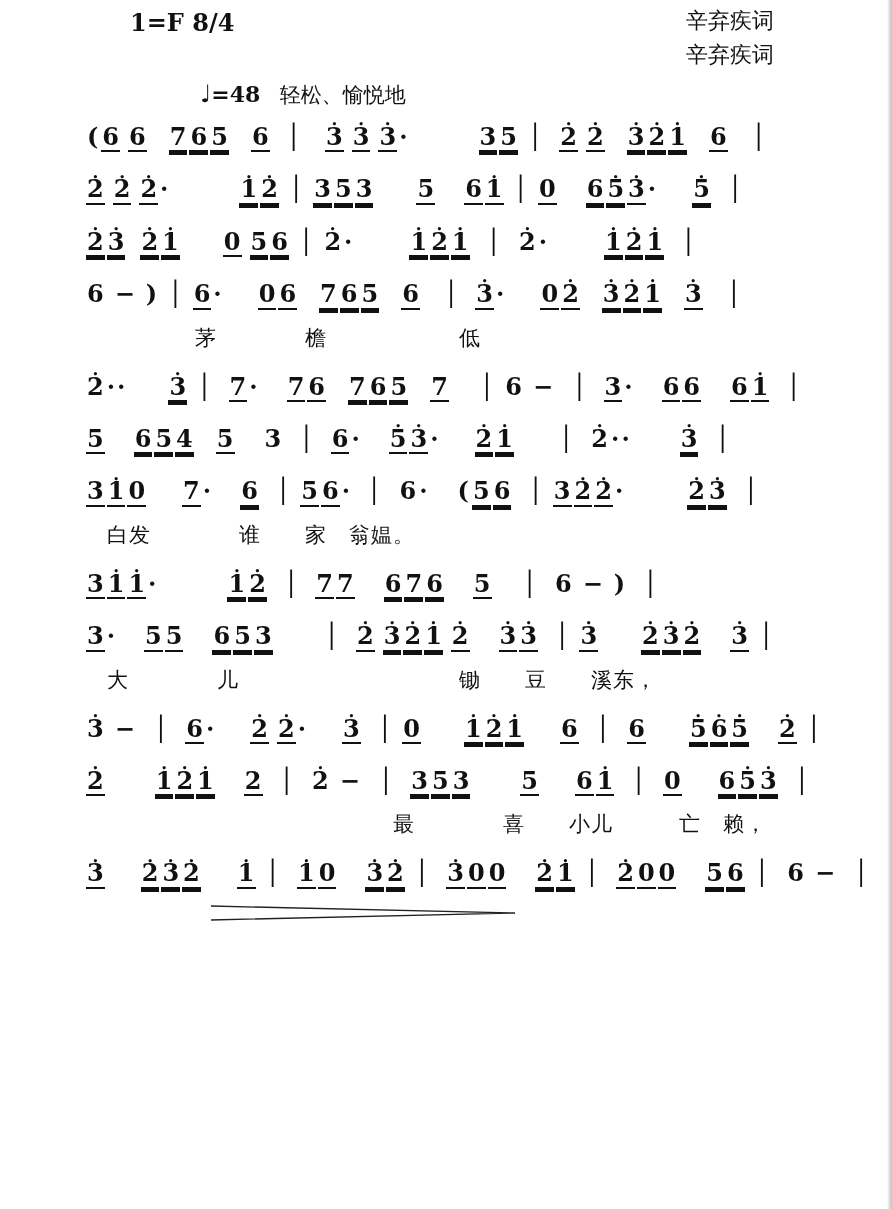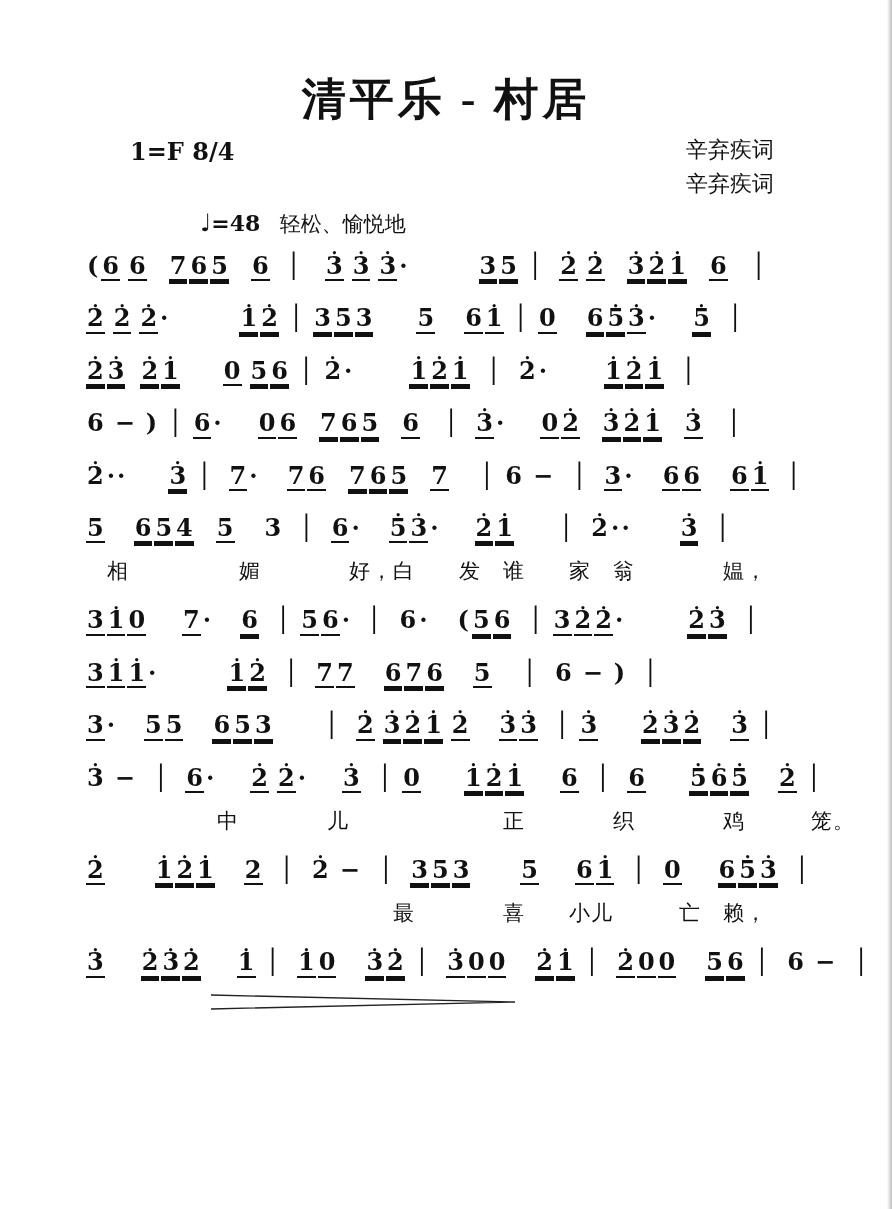--- a/index.html
+++ b/index.html
@@ -77,47 +77,47 @@
     margin:0 0 10px 0;
     min-height:30px;
     white-space:pre;
   }
   .hairpin { margin:2px 0 0 120px; height:20px; }
 </style>
 </head>
 <body>
 
 <div class="page">
-  <h1 class="title">清平乐 - 村居</h1>
 
   <div class="meta">
     <div class="key-sig">1=F 8/4</div>
     <div class="credits">
       <div>辛弃疾词</div>
       <div>辛弃疾词</div>
     </div>
     <div class="tempo-line">
       <span class="note-glyph">♩</span><span class="tempo-val">=48</span>
       <span class="expr">轻松、愉悦地</span>
     </div>
   </div>
 
   <div id="score">
       <div class="music-row"><span class="tk">(</span><span class="tk u1">6</span><span class="tk u1" style="margin-left: 7px;">6</span><span class="tk u2" style="margin-left: 21px;">7</span><span class="tk u2">6</span><span class="tk u2">5</span><span class="tk u1" style="margin-left: 21px;">6</span><span class="tk bar" style="margin-left: 14px;">│</span><span class="tk hi u1" style="margin-left: 21px;">3</span><span class="tk hi u1" style="margin-left: 7px;">3</span><span class="tk hi u1" style="margin-left: 7px;">3</span><span class="tk ad">·</span><span class="tk u2" style="margin-left: 70px;">3</span><span class="tk u2">5</span><span class="tk bar" style="margin-left: 7px;">│</span><span class="tk hi u1" style="margin-left: 14px;">2</span><span class="tk hi u1" style="margin-left: 7px;">2</span><span class="tk hi u2" style="margin-left: 21px;">3</span><span class="tk hi u2">2</span><span class="tk hi u2">1</span><span class="tk u1" style="margin-left: 21px;">6</span><span class="tk bar" style="margin-left: 21px;">│</span></div>
       <div class="music-row"><span class="tk hi u1">2</span><span class="tk hi u1" style="margin-left: 7px;">2</span><span class="tk hi u1" style="margin-left: 7px;">2</span><span class="tk ad">·</span><span class="tk hi u2" style="margin-left: 70px;">1</span><span class="tk hi u2">2</span><span class="tk bar" style="margin-left: 7px;">│</span><span class="tk u2" style="margin-left: 7px;">3</span><span class="tk u2">5</span><span class="tk u2">3</span><span class="tk u1" style="margin-left: 42px;">5</span><span class="tk u1" style="margin-left: 28px;">6</span><span class="tk hi u1">1</span><span class="tk bar" style="margin-left: 7px;">│</span><span class="tk u1" style="margin-left: 7px;">0</span><span class="tk u2" style="margin-left: 28px;">6</span><span class="tk hi u2">5</span><span class="tk hi u1">3</span><span class="tk ad">·</span><span class="tk hi u2" style="margin-left: 35px;">5</span><span class="tk bar" style="margin-left: 14px;">│</span></div>
       <div class="music-row"><span class="tk hi u2">2</span><span class="tk hi u2">3</span><span class="tk hi u2" style="margin-left: 14px;">2</span><span class="tk hi u2">1</span><span class="tk u1" style="margin-left: 42px;">0</span><span class="tk u2" style="margin-left: 7px;">5</span><span class="tk u2">6</span><span class="tk bar" style="margin-left: 7px;">│</span><span class="tk hi" style="margin-left: 7px;">2</span><span class="tk ad">·</span><span class="tk hi u2" style="margin-left: 56px;">1</span><span class="tk hi u2">2</span><span class="tk hi u2">1</span><span class="tk bar" style="margin-left: 14px;">│</span><span class="tk hi" style="margin-left: 14px;">2</span><span class="tk ad">·</span><span class="tk hi u2" style="margin-left: 56px;">1</span><span class="tk hi u2">2</span><span class="tk hi u2">1</span><span class="tk bar" style="margin-left: 14px;">│</span></div>
       <div class="music-row"><span class="tk">6</span><span class="tk dash" style="margin-left: 7px;">−</span><span class="tk" style="margin-left: 7px;">)</span><span class="tk bar" style="margin-left: 7px;">│</span><span class="tk u1" style="margin-left: 7px;">6</span><span class="tk ad">·</span><span class="tk u1" style="margin-left: 35px;">0</span><span class="tk u1">6</span><span class="tk u2" style="margin-left: 21px;">7</span><span class="tk u2">6</span><span class="tk u2">5</span><span class="tk u1" style="margin-left: 21px;">6</span><span class="tk bar" style="margin-left: 21px;">│</span><span class="tk hi u1" style="margin-left: 14px;">3</span><span class="tk ad">·</span><span class="tk u1" style="margin-left: 35px;">0</span><span class="tk hi u1">2</span><span class="tk hi u2" style="margin-left: 21px;">3</span><span class="tk hi u2">2</span><span class="tk hi u2">1</span><span class="tk hi u1" style="margin-left: 21px;">3</span><span class="tk bar" style="margin-left: 21px;">│</span></div>
+      <div class="lyrics-row"><span>　　　　　茅　　　　檐　　　　　　低</span></div>
       <div class="music-row"><span class="tk hi">2</span><span class="tk ad">·</span><span class="tk ad">·</span><span class="tk hi u2" style="margin-left: 42px;">3</span><span class="tk bar" style="margin-left: 7px;">│</span><span class="tk u1" style="margin-left: 14px;">7</span><span class="tk ad">·</span><span class="tk u1" style="margin-left: 28px;">7</span><span class="tk u1">6</span><span class="tk u2" style="margin-left: 21px;">7</span><span class="tk u2">6</span><span class="tk u2">5</span><span class="tk u1" style="margin-left: 21px;">7</span><span class="tk bar" style="margin-left: 28px;">│</span><span class="tk" style="margin-left: 7px;">6</span><span class="tk dash" style="margin-left: 7px;">−</span><span class="tk bar" style="margin-left: 14px;">│</span><span class="tk u1" style="margin-left: 14px;">3</span><span class="tk ad">·</span><span class="tk u1" style="margin-left: 28px;">6</span><span class="tk u1">6</span><span class="tk u1" style="margin-left: 28px;">6</span><span class="tk hi u1">1</span><span class="tk bar" style="margin-left: 14px;">│</span></div>
       <div class="music-row"><span class="tk u1">5</span><span class="tk u2" style="margin-left: 28px;">6</span><span class="tk u2">5</span><span class="tk u2">4</span><span class="tk u1" style="margin-left: 21px;">5</span><span class="tk" style="margin-left: 28px;">3</span><span class="tk bar" style="margin-left: 14px;">│</span><span class="tk u1" style="margin-left: 14px;">6</span><span class="tk ad">·</span><span class="tk hi u1" style="margin-left: 28px;">5</span><span class="tk hi u1">3</span><span class="tk ad">·</span><span class="tk hi u2" style="margin-left: 35px;">2</span><span class="tk hi u2">1</span><span class="tk bar" style="margin-left: 42px;">│</span><span class="tk hi" style="margin-left: 14px;">2</span><span class="tk ad">·</span><span class="tk ad">·</span><span class="tk hi u2" style="margin-left: 49px;">3</span><span class="tk bar" style="margin-left: 14px;">│</span></div>
-      <div class="lyrics-row"><span>　相　　　　　媚　　　　好，白　　发　谁　　家　翁　　　　媪，</span></div>
       <div class="music-row"><span class="tk u1">3</span><span class="tk hi u1">1</span><span class="tk u1">0</span><span class="tk u1" style="margin-left: 35px;">7</span><span class="tk ad">·</span><span class="tk u2" style="margin-left: 28px;">6</span><span class="tk bar" style="margin-left: 14px;">│</span><span class="tk u1" style="margin-left: 7px;">5</span><span class="tk u1">6</span><span class="tk ad">·</span><span class="tk bar" style="margin-left: 14px;">│</span><span class="tk" style="margin-left: 14px;">6</span><span class="tk ad">·</span><span class="tk" style="margin-left: 28px;">(</span><span class="tk u2">5</span><span class="tk u2">6</span><span class="tk bar" style="margin-left: 14px;">│</span><span class="tk u1" style="margin-left: 7px;">3</span><span class="tk hi u1">2</span><span class="tk hi u1">2</span><span class="tk ad">·</span><span class="tk hi u2" style="margin-left: 63px;">2</span><span class="tk hi u2">3</span><span class="tk bar" style="margin-left: 14px;">│</span></div>
+      <div class="lyrics-row"><span>　白发　　　　谁　　家　翁媪。</span></div>
       <div class="music-row"><span class="tk u1">3</span><span class="tk hi u1">1</span><span class="tk hi u1">1</span><span class="tk ad">·</span><span class="tk hi u2" style="margin-left: 70px;">1</span><span class="tk hi u2">2</span><span class="tk bar" style="margin-left: 14px;">│</span><span class="tk u1" style="margin-left: 14px;">7</span><span class="tk u1">7</span><span class="tk u2" style="margin-left: 28px;">6</span><span class="tk u2">7</span><span class="tk u2">6</span><span class="tk u1" style="margin-left: 28px;">5</span><span class="tk bar" style="margin-left: 28px;">│</span><span class="tk" style="margin-left: 14px;">6</span><span class="tk dash" style="margin-left: 7px;">−</span><span class="tk" style="margin-left: 7px;">)</span><span class="tk bar" style="margin-left: 14px;">│</span></div>
       <div class="music-row"><span class="tk u1">3</span><span class="tk ad">·</span><span class="tk u1" style="margin-left: 28px;">5</span><span class="tk u1">5</span><span class="tk u2" style="margin-left: 28px;">6</span><span class="tk u2">5</span><span class="tk u2">3</span><span class="tk bar" style="margin-left: 49px;">│</span><span class="tk hi u1" style="margin-left: 14px;">2</span><span class="tk hi u2" style="margin-left: 7px;">3</span><span class="tk hi u2">2</span><span class="tk hi u2">1</span><span class="tk hi u1" style="margin-left: 7px;">2</span><span class="tk hi u1" style="margin-left: 28px;">3</span><span class="tk hi u1">3</span><span class="tk bar" style="margin-left: 14px;">│</span><span class="tk hi u1" style="margin-left: 7px;">3</span><span class="tk hi u2" style="margin-left: 42px;">2</span><span class="tk hi u2">3</span><span class="tk hi u2">2</span><span class="tk hi u1" style="margin-left: 28px;">3</span><span class="tk bar" style="margin-left: 7px;">│</span></div>
+      <div class="lyrics-row"><span>　大　　　　儿　　　　　　　　　　锄　　豆　　溪东，</span></div>
       <div class="music-row"><span class="tk hi">3</span><span class="tk dash" style="margin-left: 7px;">−</span><span class="tk bar" style="margin-left: 14px;">│</span><span class="tk u1" style="margin-left: 14px;">6</span><span class="tk ad">·</span><span class="tk hi u1" style="margin-left: 35px;">2</span><span class="tk hi u1" style="margin-left: 7px;">2</span><span class="tk ad">·</span><span class="tk hi u1" style="margin-left: 35px;">3</span><span class="tk bar" style="margin-left: 14px;">│</span><span class="tk u1" style="margin-left: 7px;">0</span><span class="tk hi u2" style="margin-left: 42px;">1</span><span class="tk hi u2">2</span><span class="tk hi u2">1</span><span class="tk u1" style="margin-left: 35px;">6</span><span class="tk bar" style="margin-left: 14px;">│</span><span class="tk u1" style="margin-left: 14px;">6</span><span class="tk hi u2" style="margin-left: 42px;">5</span><span class="tk hi u2">6</span><span class="tk hi u2">5</span><span class="tk hi u1" style="margin-left: 28px;">2</span><span class="tk bar" style="margin-left: 7px;">│</span></div>
-      <div class="lyrics-row"><span>　　　　　　中　　　　儿　　　　　　　正　　　　织　　　　鸡　　　笼。</span></div>
       <div class="music-row"><span class="tk hi u1">2</span><span class="tk hi u2" style="margin-left: 49px;">1</span><span class="tk hi u2">2</span><span class="tk hi u2">1</span><span class="tk u1" style="margin-left: 28px;">2</span><span class="tk bar" style="margin-left: 14px;">│</span><span class="tk hi" style="margin-left: 14px;">2</span><span class="tk dash" style="margin-left: 7px;">−</span><span class="tk bar" style="margin-left: 14px;">│</span><span class="tk u2" style="margin-left: 14px;">3</span><span class="tk u2">5</span><span class="tk u2">3</span><span class="tk u1" style="margin-left: 49px;">5</span><span class="tk u1" style="margin-left: 35px;">6</span><span class="tk hi u1">1</span><span class="tk bar" style="margin-left: 14px;">│</span><span class="tk u1" style="margin-left: 14px;">0</span><span class="tk u2" style="margin-left: 35px;">6</span><span class="tk hi u2">5</span><span class="tk hi u2">3</span><span class="tk bar" style="margin-left: 14px;">│</span></div>
       <div class="lyrics-row"><span>　　　　　　　　　　　　　　最　　　　喜　　小儿　　　亡　赖，</span></div>
       <div class="music-row"><span class="tk hi u1">3</span><span class="tk hi u2" style="margin-left: 35px;">2</span><span class="tk hi u2">3</span><span class="tk hi u2">2</span><span class="tk hi u1" style="margin-left: 35px;">1</span><span class="tk bar" style="margin-left: 7px;">│</span><span class="tk hi u1" style="margin-left: 14px;">1</span><span class="tk u1">0</span><span class="tk hi u2" style="margin-left: 28px;">3</span><span class="tk hi u2">2</span><span class="tk bar" style="margin-left: 7px;">│</span><span class="tk hi u1" style="margin-left: 14px;">3</span><span class="tk u1">0</span><span class="tk u1">0</span><span class="tk hi u2" style="margin-left: 28px;">2</span><span class="tk hi u2">1</span><span class="tk bar" style="margin-left: 7px;">│</span><span class="tk hi u1" style="margin-left: 14px;">2</span><span class="tk u1">0</span><span class="tk u1">0</span><span class="tk u2" style="margin-left: 28px;">5</span><span class="tk u2">6</span><span class="tk bar" style="margin-left: 7px;">│</span><span class="tk" style="margin-left: 14px;">6</span><span class="tk dash" style="margin-left: 7px;">−</span><span class="tk bar" style="margin-left: 14px;">│</span></div>
       <div class="hairpin"><svg width="320" height="20" xmlns="http://www.w3.org/2000/svg">
           <path d="M6,3 L310,10 M6,17 L310,10" stroke="#222" stroke-width="1.3" fill="none"></path>
         </svg></div>
     </div>
 </div>
 
 </body></html>

